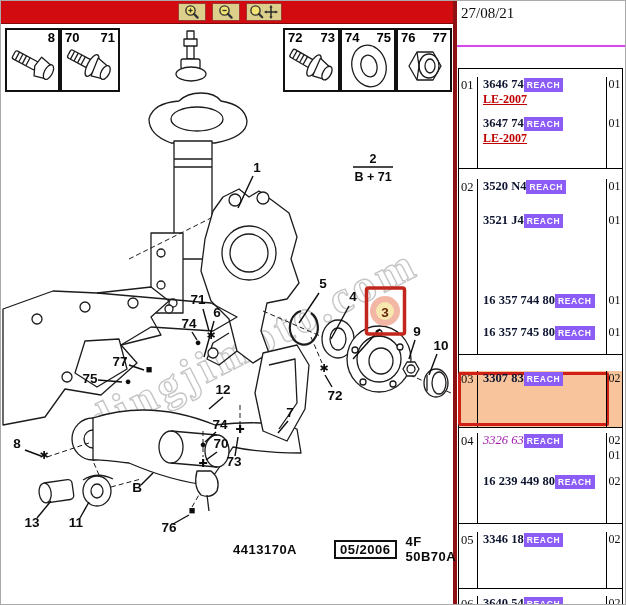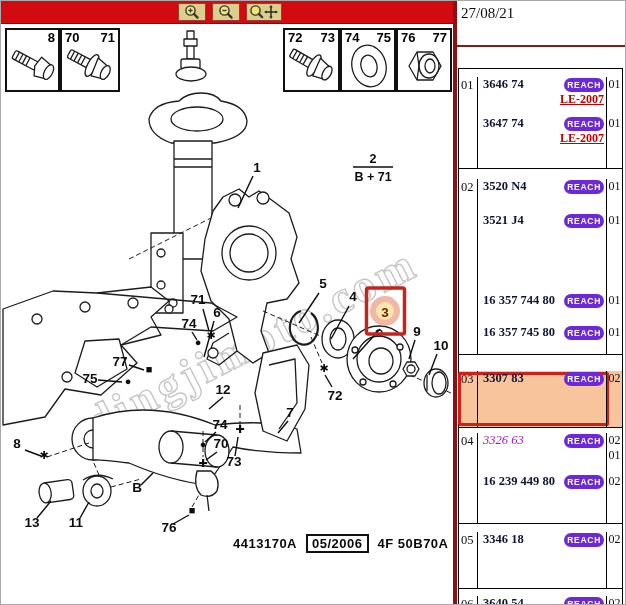--- a/index.html
+++ b/index.html
@@ -16,51 +16,51 @@
   
   .diagram{position:absolute;left:0;top:22px;width:452px;height:583px;}
   .fbox{position:absolute;top:5px;height:64px;border:2px solid #111;background:#fff;box-sizing:border-box;}
   .fb1{left:4px;width:55px}.fb2{left:59px;width:60px}.fb3{left:282px;width:57px}
   .fb4{left:339px;width:56px}.fb5{left:395px;width:56px}
   .fl{position:absolute;top:0;font:bold 13px "Liberation Sans",sans-serif;color:#000;}
   .fl.l{left:3px}.fl.r{right:3px}
   .fart{position:absolute;left:0;top:10px;}
   .caption{position:absolute;left:232px;top:511px;display:flex;gap:9px;align-items:center;
            font:bold 13px "Liberation Sans",sans-serif;color:#0a0a0a;letter-spacing:.5px;}
-  .caption .boxed{border:2px solid #111;padding:0 4px;}
+  .caption .boxed{border:2px solid #111;padding:0 4px;margin-left:28px;}
   
   .dsvg{position:absolute;left:0;top:0;}
   .art{stroke:#1c1c1c;stroke-width:1.3;fill:#fff;stroke-linejoin:round;}
   .artn{stroke:#1c1c1c;stroke-width:1.3;fill:none;stroke-linejoin:round;}
   .thick{stroke-width:2.2;}
   .dash{stroke:#1c1c1c;stroke-width:1;fill:none;stroke-dasharray:5 3;}
   .lead{stroke:#0d0d0d;stroke-width:1.4;}
   .callout{font:bold 13.5px "Liberation Sans",sans-serif;fill:#0c0c0c;text-anchor:middle;}
   .callout.accent{fill:#64290a;}
   .sym{font:11px "Liberation Sans",sans-serif;fill:#0c0c0c;text-anchor:middle;}
   .frak{font:bold 12.5px "Liberation Sans",sans-serif;fill:#0c0c0c;text-anchor:middle;}
   .wm{font:bold 46px "Liberation Serif",serif;fill:none;stroke:#c6c6c6;stroke-width:1.4;letter-spacing:4px;}
   
   .rightpanel{position:absolute;left:456px;top:0;width:170px;height:605px;background:#fff;}
-  .hdr{height:46px;box-sizing:border-box;border-bottom:2px solid #7f1d1d;
+  .hdr{height:46px;box-sizing:border-box;border-bottom:2px solid #d946ef;
        padding:3px 0 0 4px;font-size:15px;line-height:19px;color:#0d0d0d;}
   .ptable{position:absolute;left:1px;top:67px;width:163px;border:1.5px solid #000;
           border-bottom:none;box-sizing:content-box;}
   .group{position:relative;border-bottom:1px solid #000;box-sizing:border-box;}
   .group::before{content:"";position:absolute;left:18px;top:0;bottom:0;border-left:1px solid #000;}
   .group::after{content:"";position:absolute;right:15px;top:0;bottom:0;border-left:1px solid #000;}
   .gno{position:absolute;left:2px;top:1px;font-size:12.5px;color:#0d0d0d;z-index:2;}
   .prow{display:flex;align-items:flex-start;padding-left:24px;position:relative;z-index:1;}
   .pmain{flex:1;min-width:0;padding-right:3px;}
-  .pline{display:flex;justify-content:space-between;align-items:center;}
+  .pline{display:flex;align-items:center;}
   .pnum{font-weight:bold;font-size:12.5px;color:#0e1530;white-space:nowrap;}
   .pnum.it{font-style:italic;font-weight:normal;color:#a21caf;}
-  .reach{background:#6d28d9;color:#fff;font:bold 8.5px "Liberation Sans",sans-serif;
-         letter-spacing:.7px;padding:2px 3px;cursor:pointer;border-radius:7px;}
-  .sub{text-align:right;font-size:12px;line-height:14px;color:#0e1530;}
+  .reach{background:#8b5cf6;color:#fff;font:bold 8.5px "Liberation Sans",sans-serif;
+         letter-spacing:.7px;padding:2px 3px;cursor:pointer;}
+  .sub{text-align:left;font-size:12px;line-height:14px;color:#0e1530;}
   .sub.link{color:#c00000;font-weight:bold;text-decoration:underline;cursor:pointer;}
   .sub.rp{font-weight:bold;font-style:italic;font-size:12.5px;}
   .sub.note{font-weight:bold;}
   .qty{width:15px;flex:none;text-align:center;font-size:12px;line-height:15px;color:#0d0d0d;}
   .g0{height:92px}.g1{height:176px}.g2{height:57px}.g3{height:91px}.g4{height:57px}.g5{height:78px}
   .g0 .prow{margin-top:8px}.g0 .prow+.prow{margin-top:10px}
   .g1 .prow{margin-top:10px}
   .g1 div.prow:nth-of-type(2){margin-top:19px}
   .g1 div.prow:nth-of-type(3){margin-top:65px}
   .g1 div.prow:nth-of-type(4){margin-top:17px}

